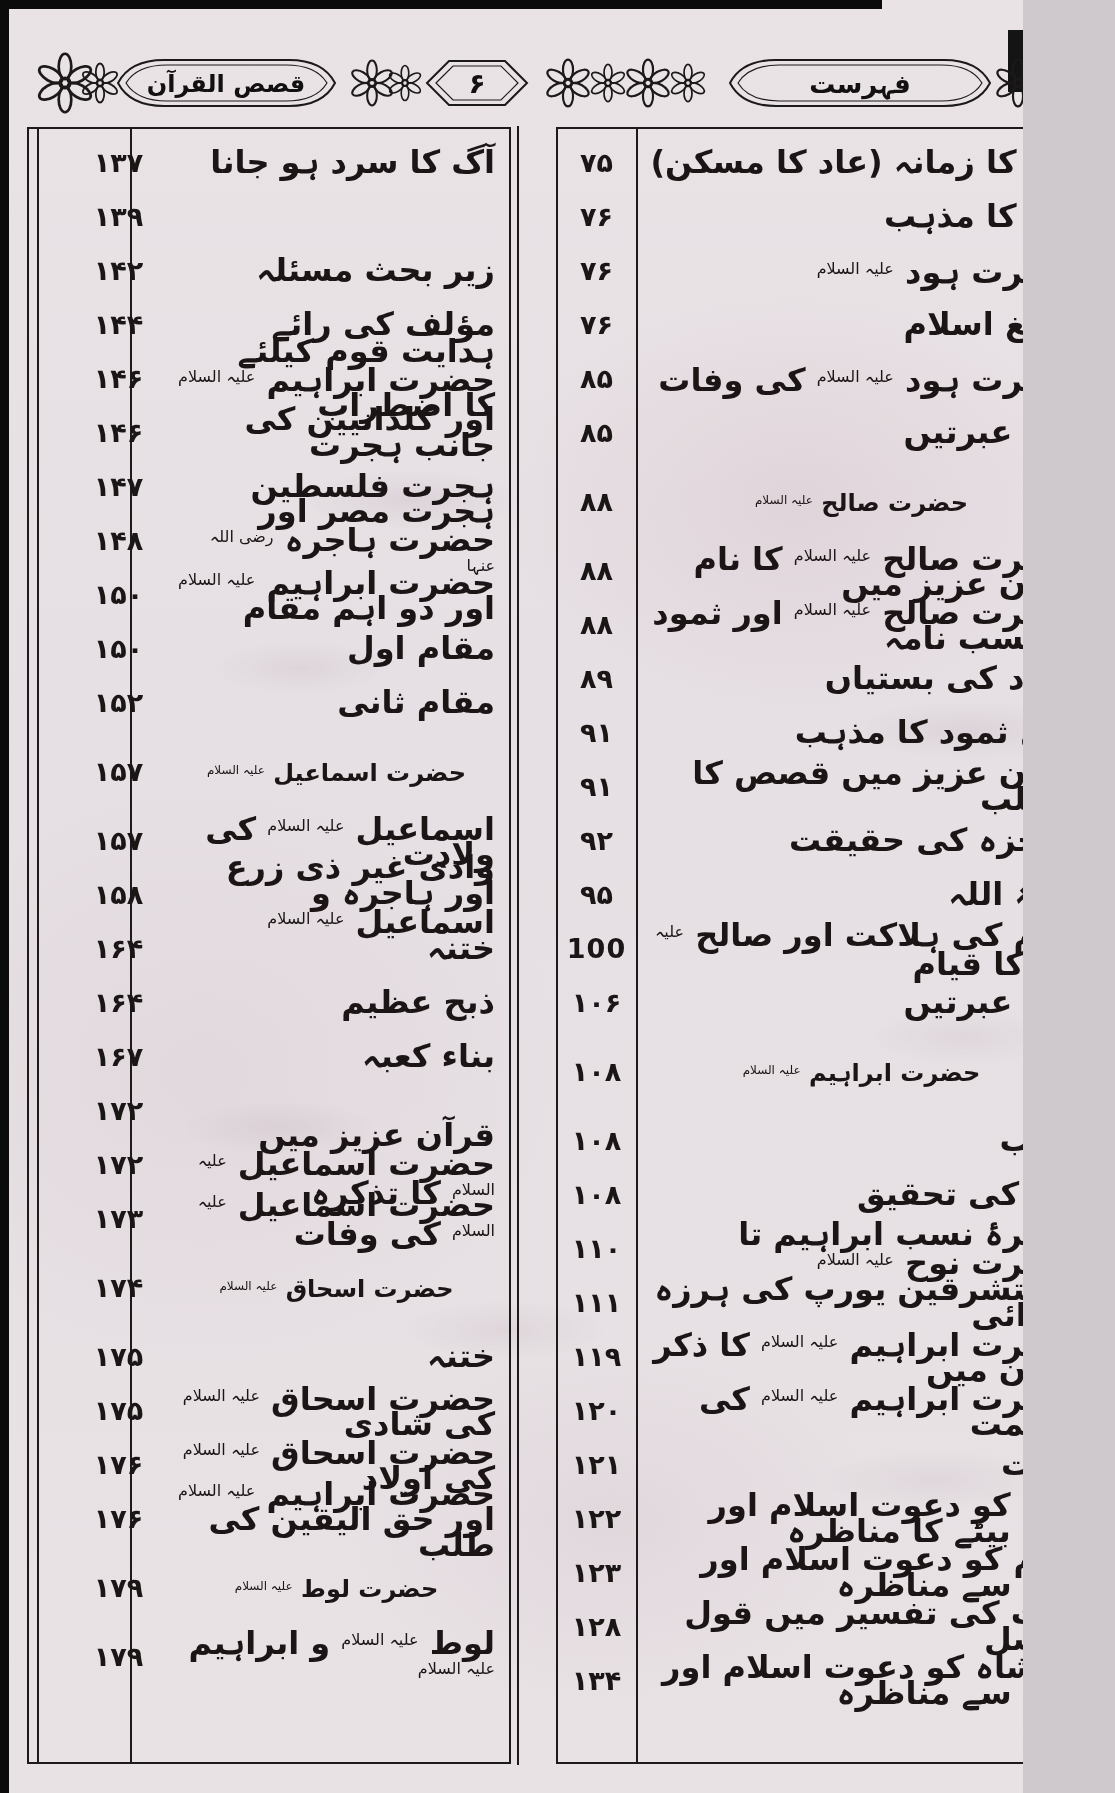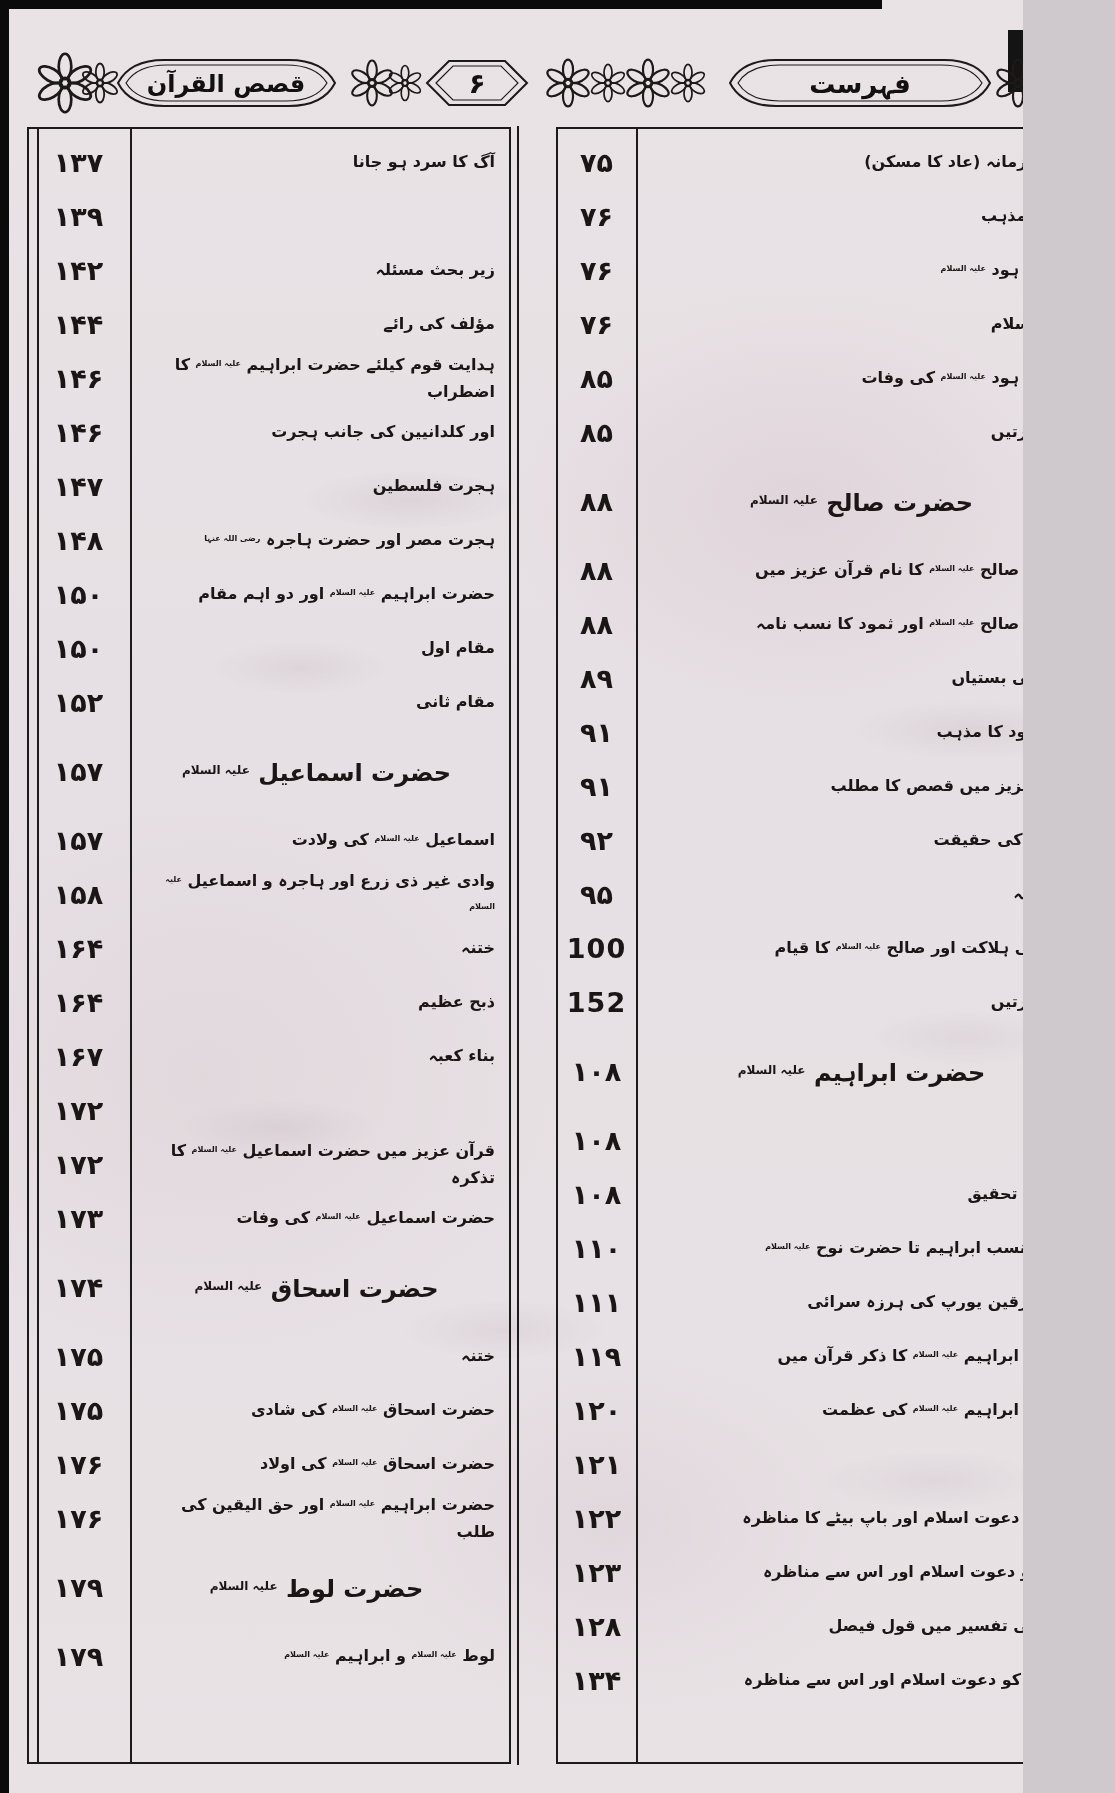--- a/index.html
+++ b/index.html
@@ -35,27 +35,27 @@
   .box-left::before{content:"";position:absolute;left:8px;top:0;bottom:0;width:2px;background:#1d1a1a;}
   .box-left::after{content:"";position:absolute;right:-10px;top:-3px;bottom:-3px;width:2px;background:#1d1a1a;}
   .box-right{left:556px;width:534px;}
   .sep{position:absolute;top:0;bottom:0;width:2px;background:#1d1a1a;}
   .box-left .sep{left:101px;}
   .box-right .sep{left:78px;}
 
   .rows{position:absolute;left:0;right:0;top:6px;bottom:6px;display:flex;flex-direction:column;}
   .row{display:flex;align-items:center;height:54px;flex:none;}
   .num{text-align:center;font-weight:bold;font-size:27px;color:#1b1616;letter-spacing:1px;}
-  .box-left .num{width:99px;}
+  .box-left .num{width:99px;padding-left:40px;}
   .box-right .num{width:77px;}
-  .title{flex:1;direction:rtl;unicode-bidi:embed;text-align:right;font-size:16px;line-height:26px;
+  .title{flex:1;direction:rtl;unicode-bidi:embed;text-align:right;font-size:32px;line-height:26px;
          font-weight:700;color:#1c1515;padding:0 14px 0 10px;}
   .row.heading{height:84px;}
   .heading .title{text-align:center;font-size:24px;line-height:34px;font-weight:800;}
-  .hon{font-size:0.5em;vertical-align:0.55em;font-weight:700;}
+  .hon{font-size:0.5em;vertical-align:0.55em;font-weight:400;}
 </style>
 </head>
 <body>
 
 <div class="page">
   <div class="bleed"></div>
   <div class="edge edge-top"></div>
   <div class="edge edge-left"></div>
   <div class="edge edge-tr"></div>
 
@@ -158,21 +158,21 @@
         </div>
         <div class="row">
           <div class="num">۹۵</div>
           <div class="title">ناقۃ اللہ</div>
         </div>
         <div class="row">
           <div class="num">100</div>
           <div class="title">قوم کی ہلاکت اور صالح <span class="hon">علیہ السلام</span> کا قیام</div>
         </div>
         <div class="row">
-          <div class="num">152</div>
+          <div class="num">۱۰۶</div>
           <div class="title">چند عبرتیں</div>
         </div>
         <div class="row heading">
           <div class="num">۱۰۸</div>
           <div class="title">حضرت ابراہیم <span class="hon">علیہ السلام</span></div>
         </div>
         <div class="row">
           <div class="num">۱۰۸</div>
           <div class="title">نسب</div>
         </div>

